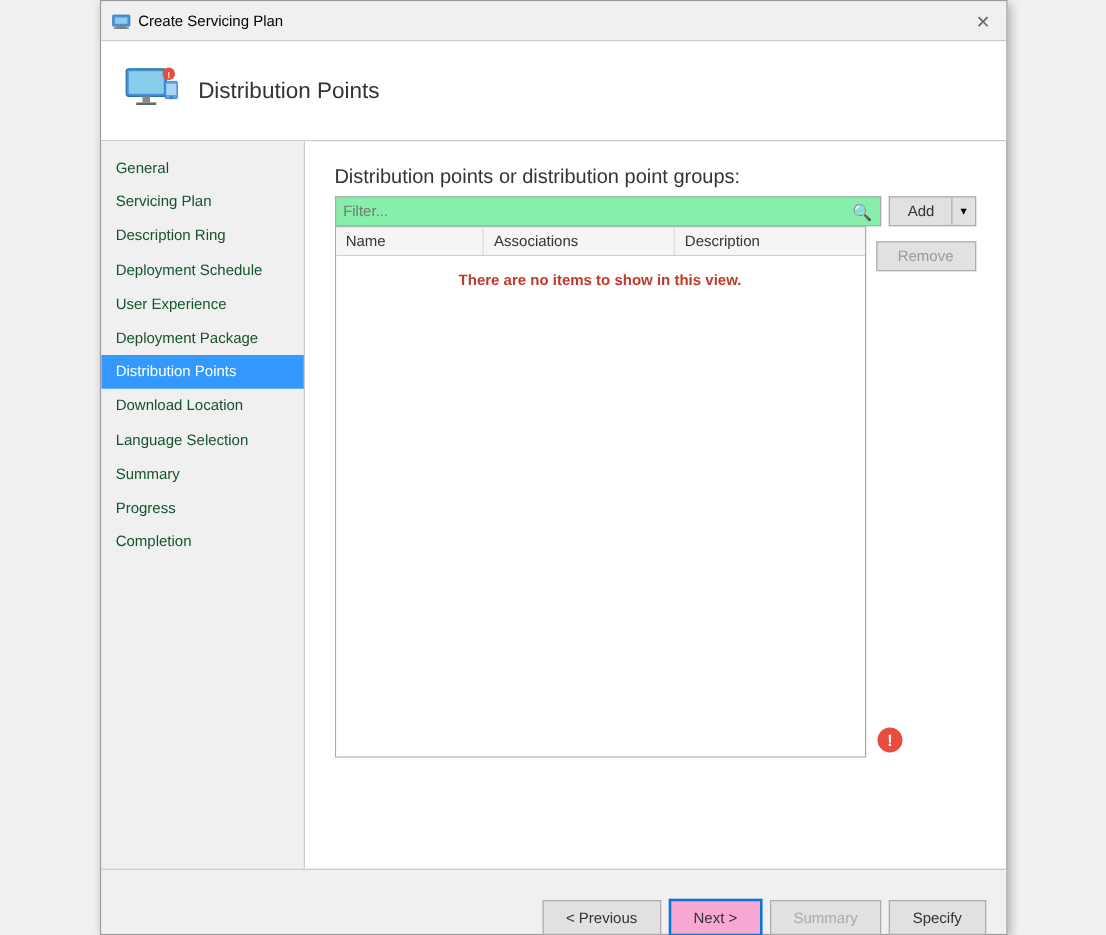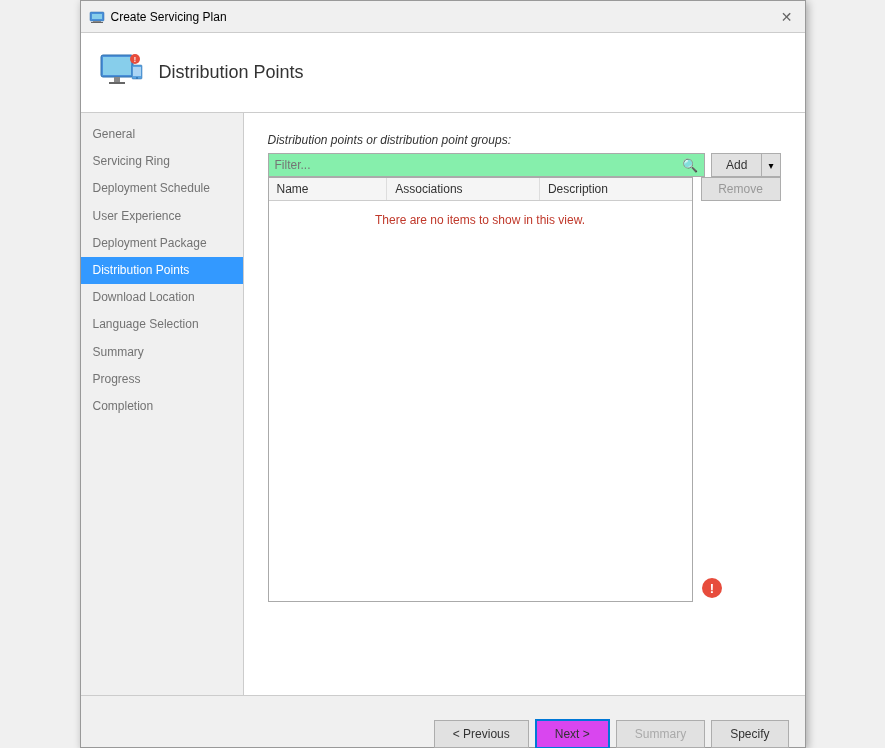--- a/index.html
+++ b/index.html
@@ -80,21 +80,21 @@
     .sidebar {
       width: 163px;
       background: #f0f0f0;
       border-right: 1px solid #ccc;
       padding: 8px 0;
       flex-shrink: 0;
     }
     .sidebar-item {
       padding: 4px 12px;
       cursor: pointer;
-      color: #737373;
+      color: #14532d;
       font-size: 12px;
       line-height: 1.6;
     }
     .sidebar-item.active {
       background: #3399ff;
       color: white;
     }
 
     .content-area {
       flex: 1;
@@ -102,24 +102,23 @@
       padding: 20px 24px;
       overflow-y: auto;
     }
     .content-title {
       color: #0070c0;
       font-size: 14px;
       margin-bottom: 16px;
       font-weight: normal;
     }
     .field-label {
-      font-size: 12px;
+      font-size: 16px;
       color: #333;
       margin-bottom: 6px;
-      font-style: italic;
     }
     .filter-row {
       display: flex;
       gap: 6px;
       margin-bottom: 0;
     }
     .filter-input-wrap {
       flex: 1;
       position: relative;
       border: 1px solid #aaa;
@@ -183,20 +182,21 @@
     }
     .th:last-child { border-right: none; }
     .th.name-col { flex: 1.5; }
     .th.desc-col { flex: 2; }
     .th.assoc-col { flex: 2; }
 
     .table-body {
       min-height: 400px;
       background: white;
       position: relative;
+      font-weight: bold;
     }
     .empty-message {
       text-align: center;
       color: #c0392b;
       padding: 12px;
       font-size: 12px;
     }
 
     .footer {
       background: #f0f0f0;
@@ -213,41 +213,41 @@
       font-size: 12px;
       border: 1px solid #adadad;
       background: #e1e1e1;
       cursor: pointer;
       color: #333;
       min-width: 70px;
       margin-top: 24px;
     }
     .footer-btn.primary {
       border: 2px solid #0078d7;
-      background: #d946ef;
+      background: #f9a8d4;
     }
     .footer-btn.disabled {
       color: #aaa;
       cursor: default;
     }
 
     
     .computer-icon-svg { width: 48px; height: 48px; }
     .table-box {
       flex: 1;
       border: 1px solid #aaa;
       display: flex;
       flex-direction: column;
       min-height: 420px;
     }
     .side-buttons {
       display: flex;
       flex-direction: column;
       gap: 4px;
-      padding-top: 0;
+      padding-top: 12px;
     }
   </style>
 </head>
 <body>
 
 <div class="window">
 
   <div class="title-bar">
     <div class="title-bar-left">
 
@@ -278,21 +278,22 @@
       <circle cx="38" cy="10" r="5" fill="#e74c3c"></circle>
       <text x="38" y="13" text-anchor="middle" fill="white" font-size="7" font-weight="bold">!</text>
     </svg>
     <span class="header-title">Distribution Points</span>
   </div>
 
   <div class="main-content">
 
     <div class="sidebar">
       <div class="sidebar-item">General</div>
-      <div class="sidebar-item">Servicing Ring</div>
+      <div class="sidebar-item">Servicing Plan</div>
+      <div class="sidebar-item">Description Ring</div>
       <div class="sidebar-item">Deployment Schedule</div>
       <div class="sidebar-item">User Experience</div>
       <div class="sidebar-item">Deployment Package</div>
       <div class="sidebar-item active">Distribution Points</div>
       <div class="sidebar-item">Download Location</div>
       <div class="sidebar-item">Language Selection</div>
       <div class="sidebar-item">Summary</div>
       <div class="sidebar-item">Progress</div>
       <div class="sidebar-item">Completion</div>
     </div>

